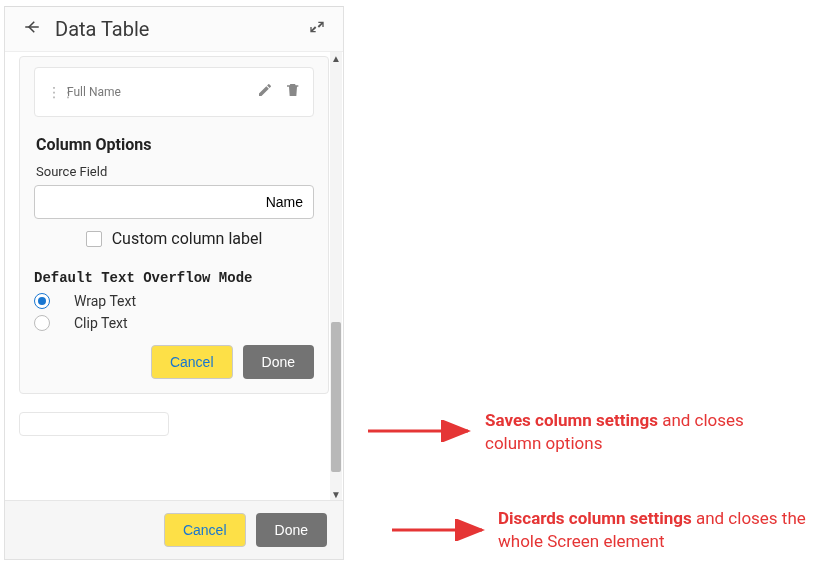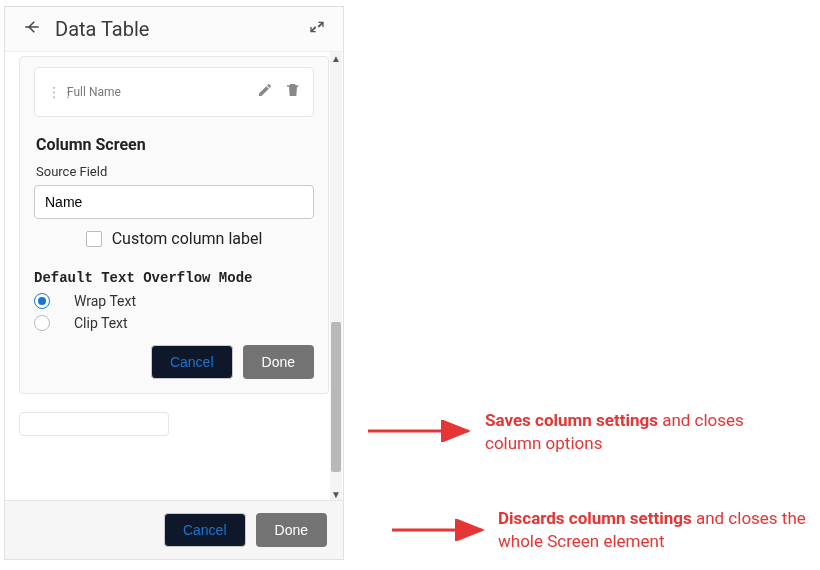--- a/index.html
+++ b/index.html
@@ -75,20 +75,21 @@
 
   .section-title { font-size:16px; font-weight:700; margin: 0 0 10px 2px; }
   .label { font-size:13px; color:#333; margin: 0 0 6px 2px; }
   .input {
     width:100%;
     border:1px solid #c9c9c9;
     border-radius:4px;
     padding: 8px 10px;
     font-size:14px;
     background:#fff;
+    text-align:right;
   }
 
   .checkbox-row { display:flex; align-items:center; gap:10px; margin-top:10px;justify-content:center; }
   .checkbox {
     width:16px; height:16px; border:1px solid #bbb; border-radius:2px; background:#fff; cursor:pointer;
   }
 
   .subhead { font-size:14px; font-weight:700; margin-top:22px; margin-bottom:7px;font-family:Liberation Mono, monospace; }
 
   .radio-row { display:flex; align-items:center; gap:24px; margin:6px 0; font-size:14px; color:#333; }
@@ -101,21 +102,21 @@
   }
 
   .btn-row { display:flex; justify-content:flex-end; gap:10px; margin-top:14px; }
   .btn {
     border-radius:4px;
     padding: 8px 18px;
     font-size:14px;
     cursor:pointer;
     border:1px solid transparent;
   }
-  .btn-outline { background:#0f172a; border-color:#c9c9c9; color:#1876d1;margin-left:12px; }
+  .btn-outline { background:#fde047; border-color:#c9c9c9; color:#1876d1;margin-left:12px; }
   .btn-primary { background:#737373; color:#fff; }
 
   .stub-card {
     border:1px solid #e6e6e6;
     border-radius:4px;
     background:#fff;
     height:24px;
     width:150px;
     margin-top:6px;
   }
@@ -180,21 +181,21 @@
                 </svg>
             </span>
             <span>
               <svg viewBox="0 0 24 24" fill="currentColor">
                   <path d="M6 7h12l-1 14H7L6 7zm3-4h6l1 2h4v2H3V5h4l1-2z"></path>
                 </svg>
             </span>
           </span>
         </div>
 
-        <div class="section-title">Column Screen</div>
+        <div class="section-title">Column Options</div>
         <div class="label">Source Field</div>
         <input class="input" type="text" value="Name" style="">
 
         <div class="checkbox-row">
           <span class="checkbox"></span>
           <span>Custom column label</span>
         </div>
 
         <div class="subhead">Default Text Overflow Mode</div>
 

